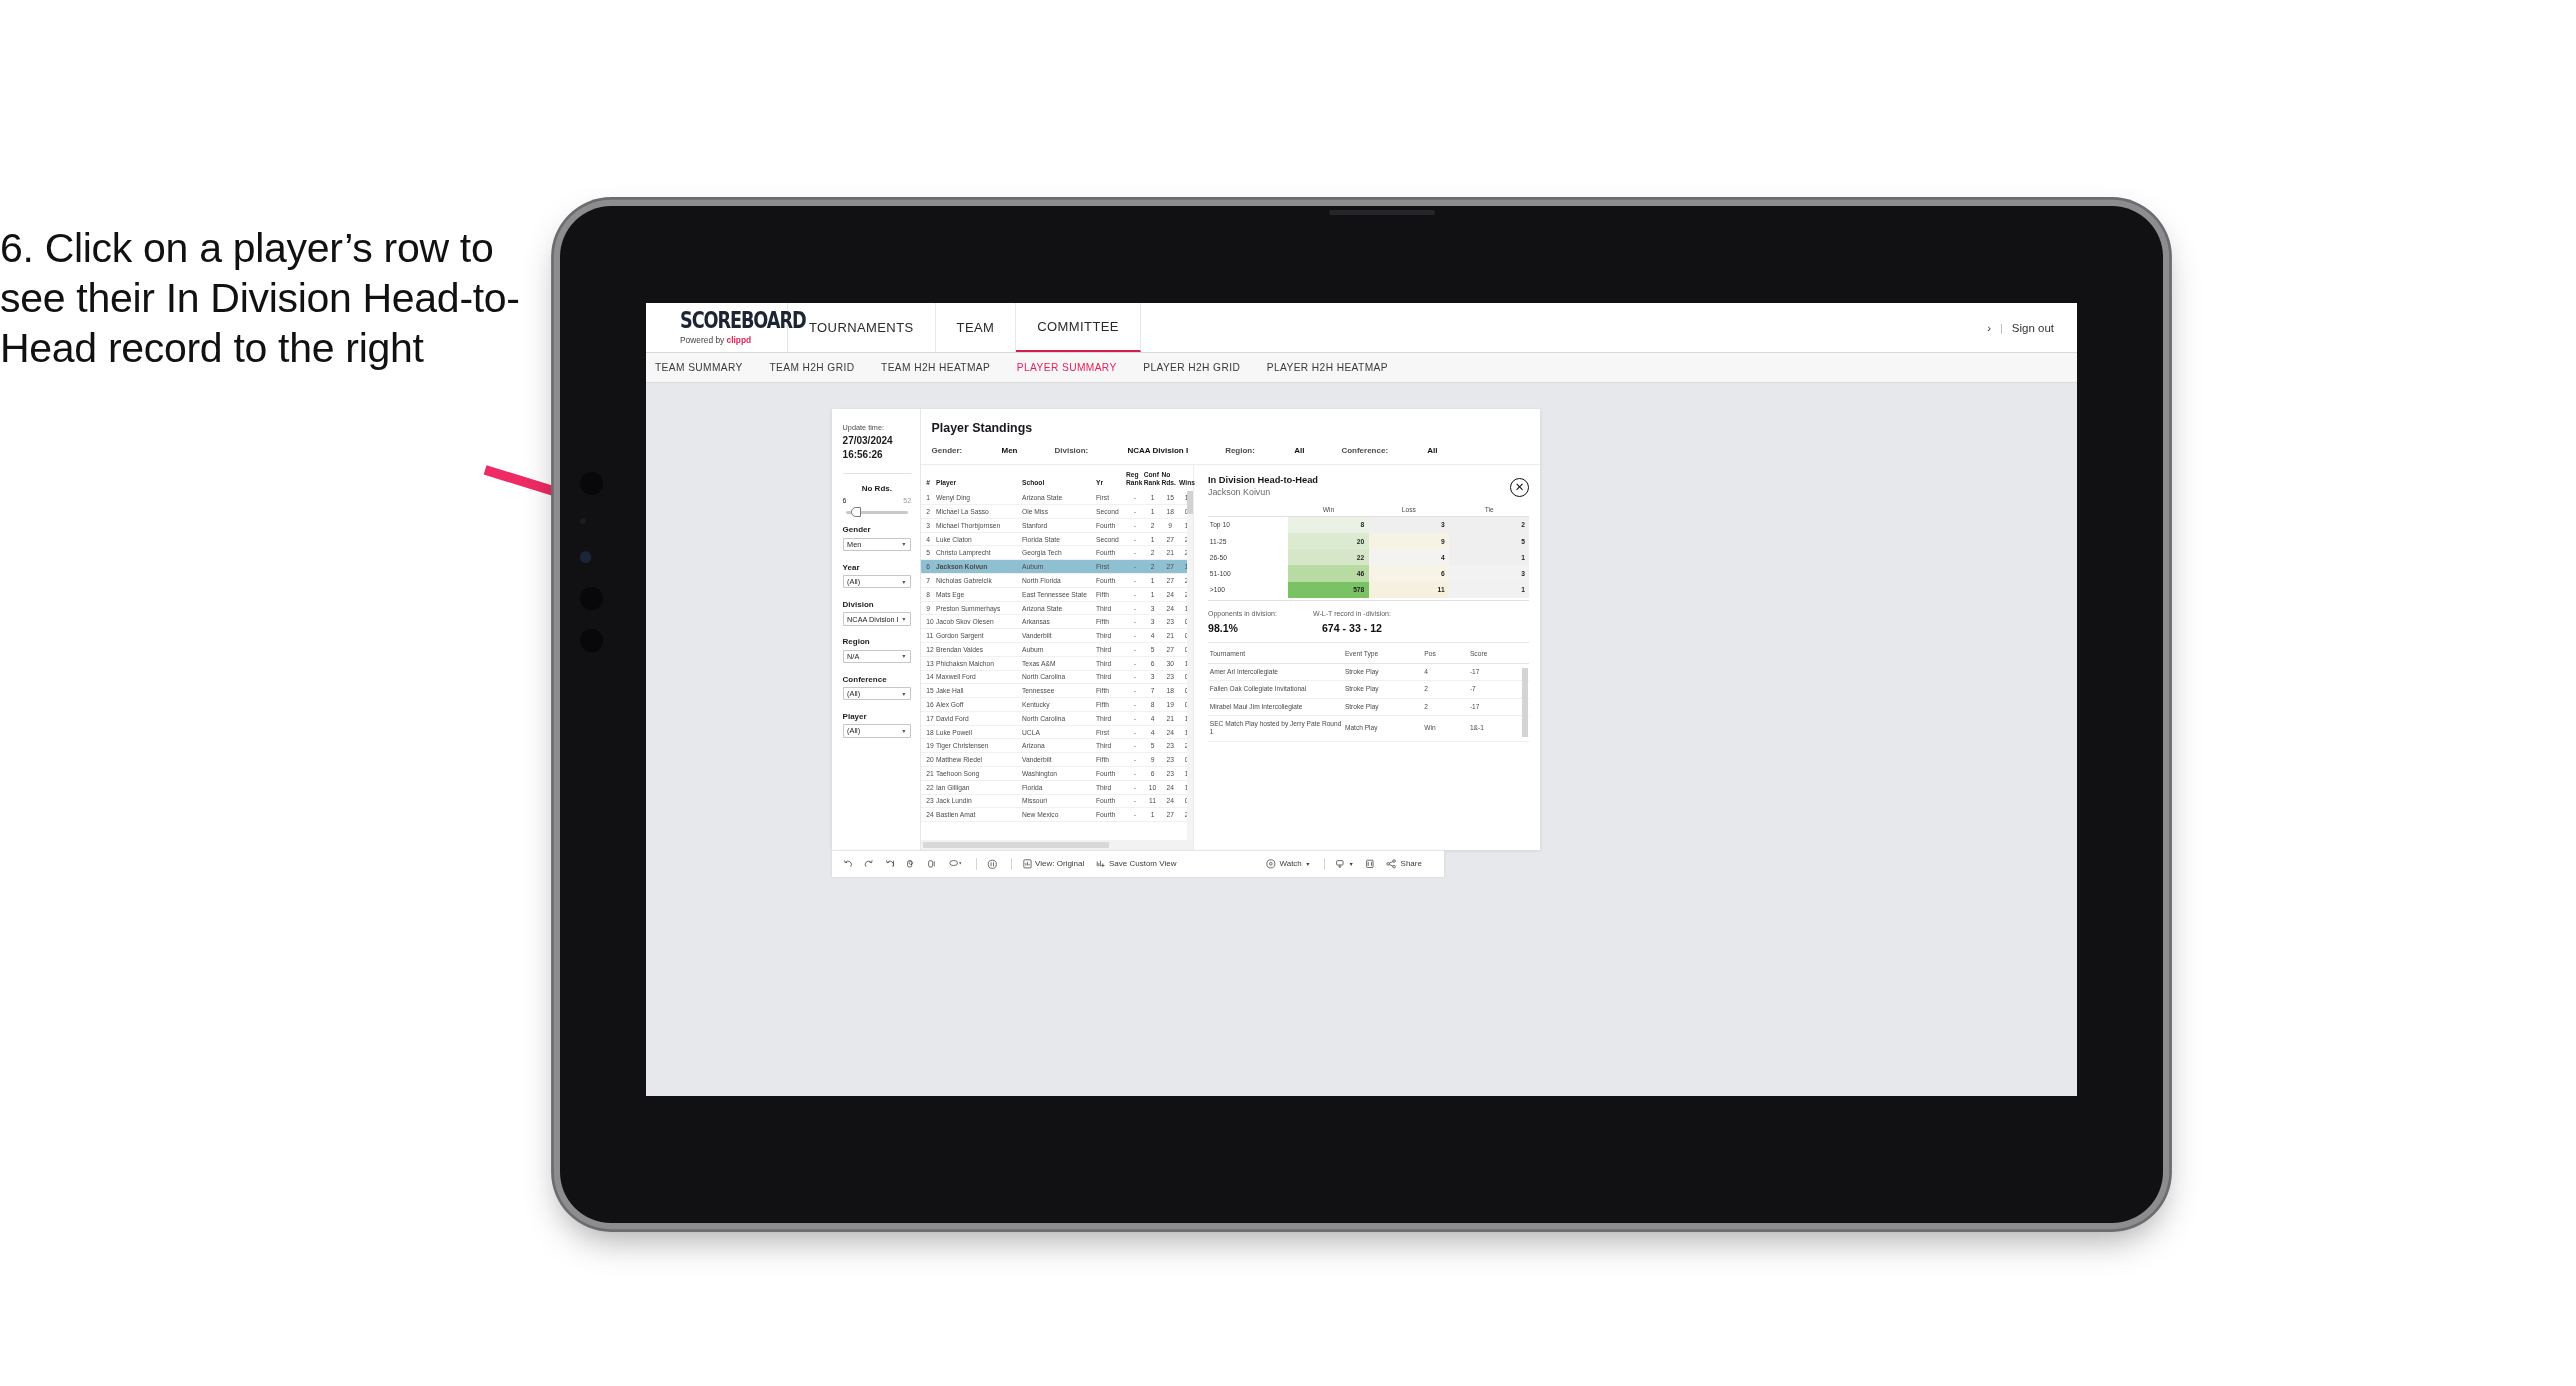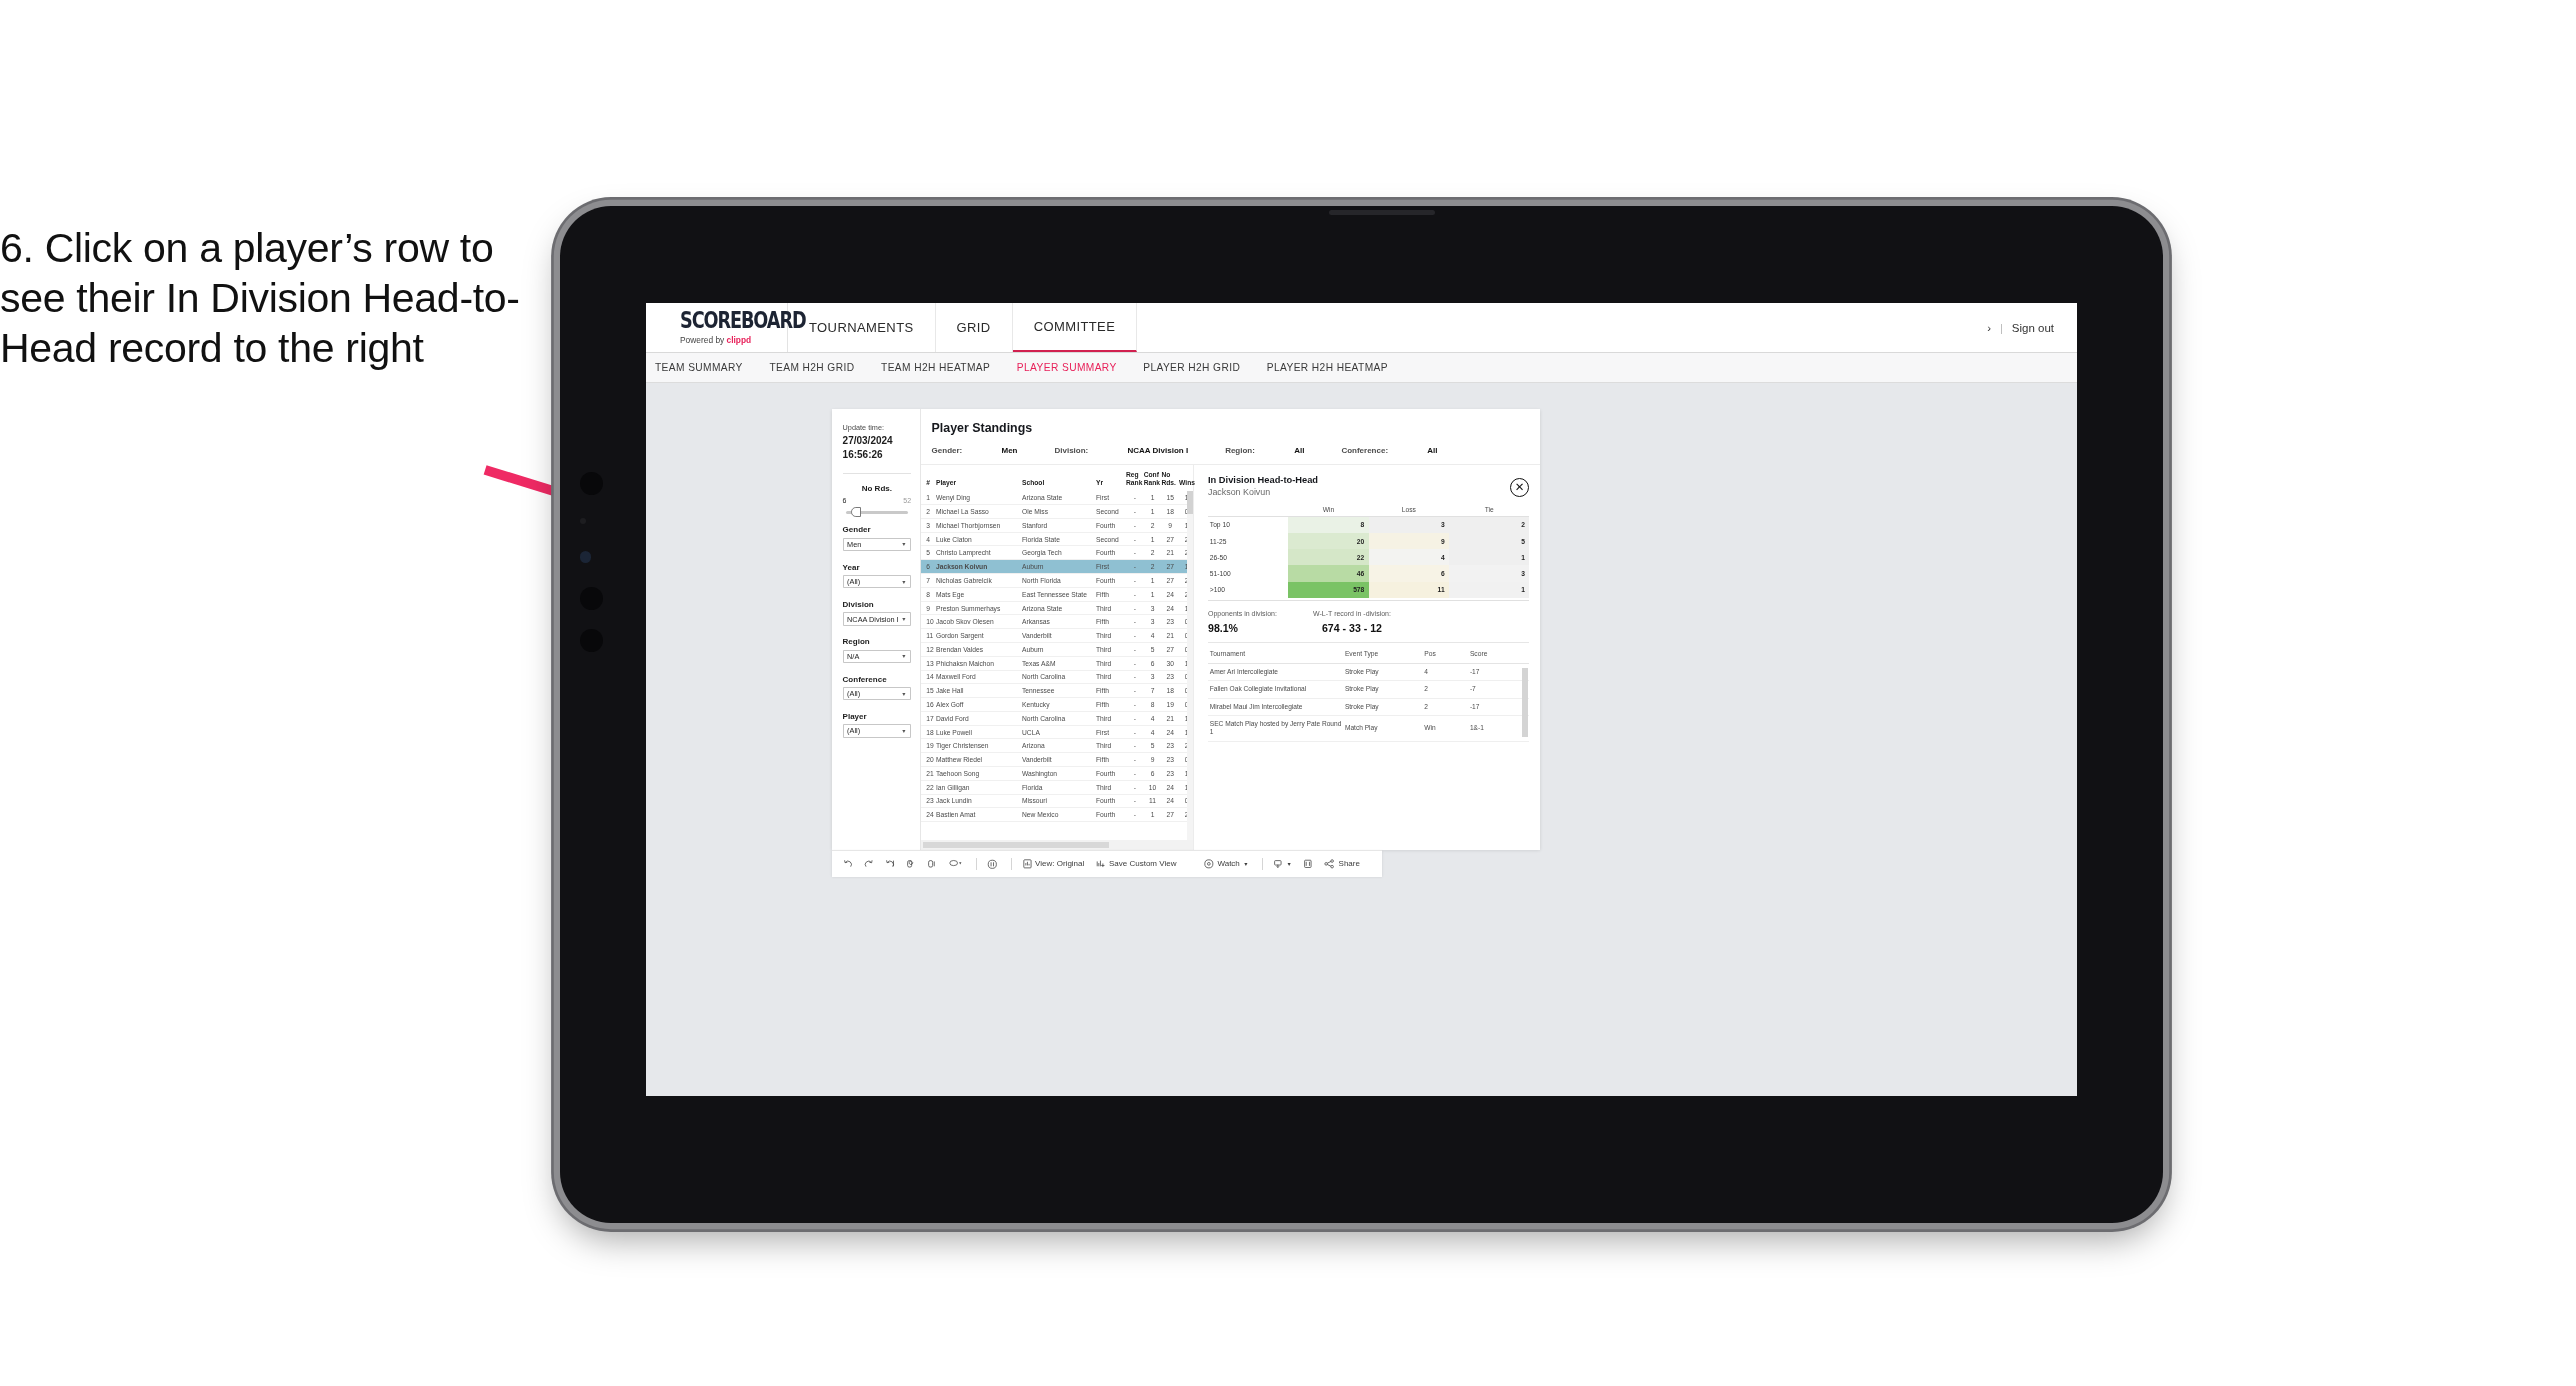--- a/index.html
+++ b/index.html
@@ -138,21 +138,21 @@
                   padding:5.3px 0 5.3px 0; border-bottom:0.9px solid #e4e4e4; }
   #tourTable td { font-size:6.6px; color:#4a4a4a; padding:4px 0; border-bottom:0.9px solid #efefef;
                   line-height:1.28; vertical-align:middle; }
   .t-name { width:69px; padding-left:1.8px !important; }
   .t-type { width:40px; }
   .t-pos { width:23px; }
   .t-score { width:30px; }
   #tourBar { position:absolute; right:1.8px; top:23px; width:5.3px; height:69px; background:#d4d4d4; }
 
   
-  #toolbar { position:absolute; left:186px; top:547px; width:550px; height:26.6px;
+  #toolbar { position:absolute; left:186px; top:547px; width:612px; height:26.6px;
              background:#fff; border-top:0.9px solid #e6e6e6; display:flex; align-items:center;
              padding:0 10.6px; font-size:8px; color:#3c3c3c; box-shadow:0 0.9px 2.7px rgba(0,0,0,.10); }
   .tb { display:flex; align-items:center; gap:3.5px; margin-right:11.5px; cursor:pointer; }
   .tbsep { width:0.9px; height:11.5px; background:#d5d5d5; margin:0 10.6px 0 1.8px; }
   .tb svg { display:block; }
 </style>
 </head>
 <body>
 
 <div id="annotation">6. Click on a player’s row to see their In Division Head-to-Head record to the right</div>
@@ -176,21 +176,21 @@
 
   <div id="screen">
 
     <div id="appHeader">
       <div id="logoBox">
         <div id="logoMain">SCOREBOARD</div>
         <div id="logoSub"><span>Powered by </span><b>clippd</b></div>
       </div>
       <nav class="topnav">
         <a href="#">TOURNAMENTS</a>
-        <a href="#">GRID</a>
+        <a href="#">TEAM</a>
         <a href="#" class="active">COMMITTEE</a>
       </nav>
       <div id="headerRight">
         <span>›</span>
         <span class="sep">|</span>
         <span>Sign out</span>
       </div>
     </div>
 
     <div id="subNav">

